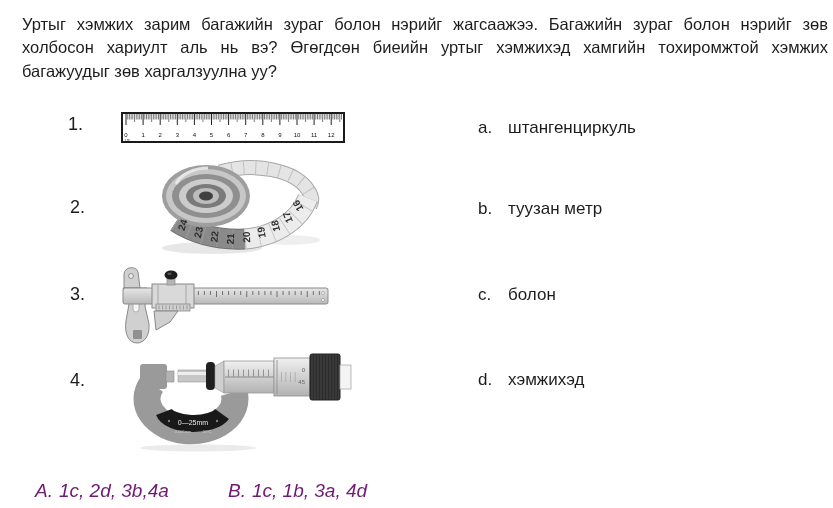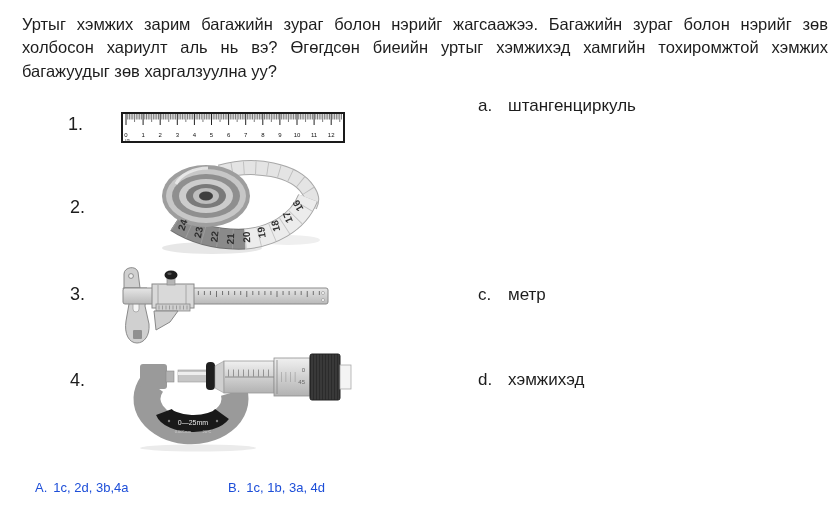--- a/index.html
+++ b/index.html
@@ -16,21 +16,21 @@
   .item-number{
     position:absolute;font-size:18px;color:#1d1d1d;
   }
   .fig{position:absolute;}
   .fig svg{display:block;}
   .opt{
     position:absolute;left:478px;font-size:17px;color:#1d1d1d;white-space:nowrap;
   }
   .opt .letter{display:inline-block;width:30px;}
   .ans{
-    position:absolute;top:480px;font-size:13px;color:#1d4ed8;white-space:nowrap;
+    position:absolute;top:480px;font-size:19px;color:#701a75;white-space:nowrap;font-style:italic;
   }
   .ans .alabel{margin-right:6px;}
 </style>
 </head>
 <body>
 
 <div class="page">
 
   <p class="question">Уртыг хэмжих зарим багажийн зураг болон нэрийг жагсаажээ. Багажийн зураг болон нэрийг зөв холбосон хариулт аль нь вэ? Өгөгдсөн биеийн уртыг хэмжихэд хамгийн тохиромжтой хэмжих багажуудыг зөв харгалзуулна уу?</p>
 
@@ -342,25 +342,28 @@
       <line x1="153" y1="25" x2="168" y2="25" stroke="#999" stroke-width="10" stroke-dasharray="0.6 4"></line>
       <text x="177" y="20" font-size="6" fill="#666" text-anchor="end">0</text>
       <text x="177" y="32" font-size="6" fill="#666" text-anchor="end">45</text>
 
       <rect x="182" y="2" width="30" height="46" rx="2" fill="url(#knurl)" stroke="#222" stroke-width="1"></rect>
 
       <rect x="212" y="13" width="11" height="24" fill="#f4f4f4" stroke="#aaaaaa" stroke-width="0.8"></rect>
     </svg>
   </div>
 
-  <div class="opt" style="top:96px">
+  <div class="opt" style="top:118px">
     <span class="letter">a.</span><span>штангенциркуль</span>
   </div>
+  <div class="opt" style="top:199px">
+    <span class="letter">b.</span><span>туузан метр</span>
+  </div>
   <div class="opt" style="top:285px">
-    <span class="letter">c.</span><span>метр</span>
+    <span class="letter">c.</span><span>болон</span>
   </div>
   <div class="opt" style="top:370px">
     <span class="letter">d.</span><span>хэмжихэд</span>
   </div>
 
   <div class="ans" style="left:35px">
     <span class="alabel">A.</span><span>1c, 2d, 3b,4a</span>
   </div>
   <div class="ans" style="left:228px">
     <span class="alabel">B.</span><span>1c, 1b, 3a, 4d</span>

